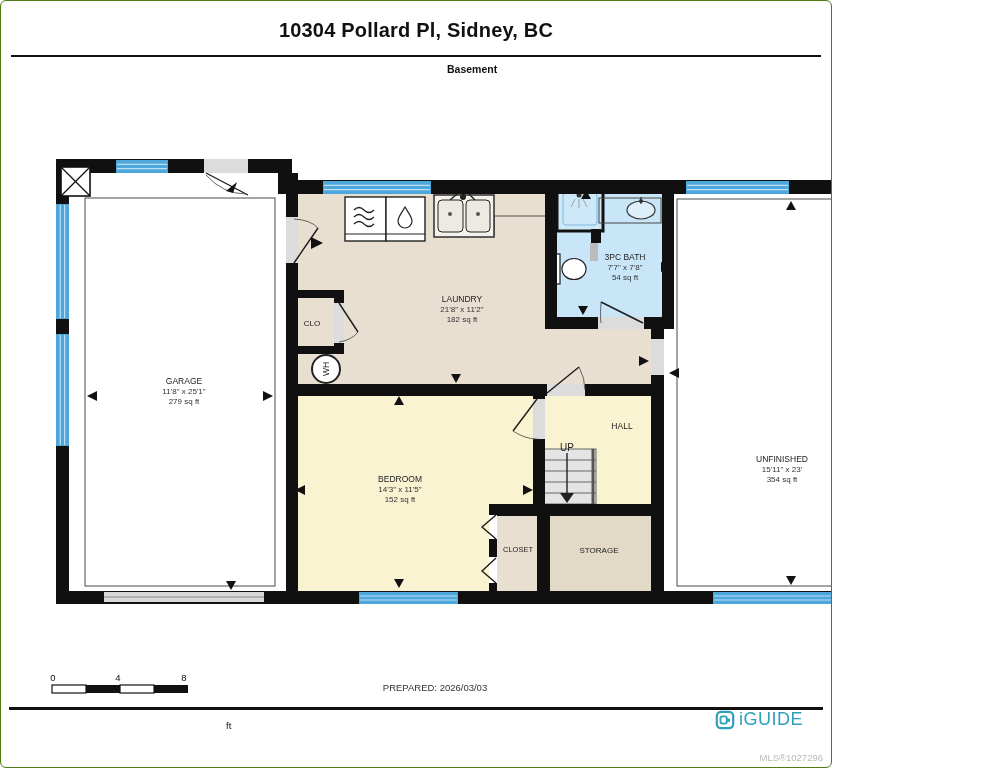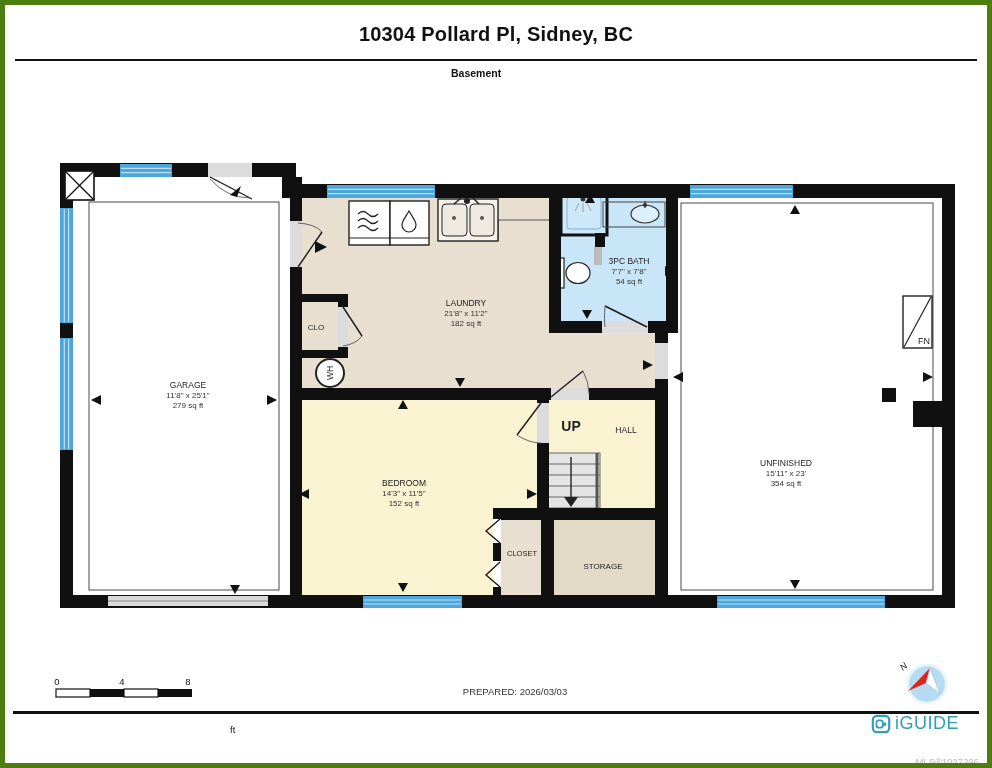--- a/index.html
+++ b/index.html
@@ -1,19 +1,19 @@
 <!DOCTYPE html>
 <html style="--wall: #101010; --beige: #e8dfd0; --yellow: #faf3d2; --bath_blue: #c8e6f8; --shower_blue: #cde9f9; --storage_tan: #e2d9c7; --window_blue: #4da7dc; --door_gray: #dcdcdc; --garage_door_gray: #d9d9d9; --stairs_gray: #e4e4e4; --brand_teal: #2f9fba; --mls_gray: #b9b9b9; --compass_blue: #b5dcf2; --compass_red: #d9251d;"><head>
 <meta charset="utf-8">
 <style>
   html,body{margin:0;padding:0;background:#fff;}
   #page{
-    position:relative;width:992px;height:768px;background:#fff;overflow:hidden;
+    position:relative;width:832px;height:768px;background:#fff;overflow:hidden;
     font-family:"Liberation Sans",sans-serif;color:#111;
-    border:5px solid #4d7c0f;border-radius:0;box-sizing:border-box;
+    border:1px solid #4d7c0f;border-radius:6px;box-sizing:border-box;
   }
   .abs{position:absolute;}
   #title{top:18px;left:0;right:0;text-align:center;font-size:20px;font-weight:bold;letter-spacing:.2px;}
   #title-rule{top:54px;left:10px;right:10px;height:2px;background:#111;}
   #area-block{top:62px;left:446px;display:flex;align-items:flex-start;font-size:10.5px;}
   #area-block .flabel{font-weight:bold;margin-right:28px;}
   #area-block .avals div{line-height:16px;}
   svg{position:absolute;left:0;top:0;}
   .wall{fill:var(--wall);}
   .gap{fill:var(--door_gray);}
@@ -272,24 +272,24 @@
     <div>BEDROOM</div>
     <div class="dims">14'3" x 11'5"</div>
     <div class="areatxt">152 sq ft</div>
   </div>
   <div class="room-label" style="left:781px;top:469px;">
     <div>UNFINISHED</div>
     <div class="dims">15'11" x 23'</div>
     <div class="areatxt">354 sq ft</div>
   </div>
   <div class="small-label" style="left:311px;top:322px;">CLO</div>
-  <div class="small-label" style="left:566px;top:421px;font-size:14px;font-weight:bold;">UP</div>
+  <div class="small-label" style="left:566px;top:446px;font-size:10px;">UP</div>
   <div class="small-label" style="left:621px;top:425px;font-size:8.5px;">HALL</div>
   <div class="small-label" style="left:517px;top:548px;font-size:7.5px;">CLOSET</div>
-  <div class="small-label" style="left:598px;top:549px;margin-top:12px;">STORAGE</div>
+  <div class="small-label" style="left:598px;top:549px;">STORAGE</div>
 
   <div id="scale-ticks">
     <div style="left:52px;top:671px;">0</div>
     <div style="left:117px;top:671px;">4</div>
     <div style="left:183px;top:671px;">8</div>
   </div>
   <div id="scale-unit" style="left:193px;top:719px;margin-left:32px;">ft</div>
   <div id="prepared" class="abs">PREPARED: 2026/03/03</div>
 
   <div id="footer-rule" class="abs"></div>

